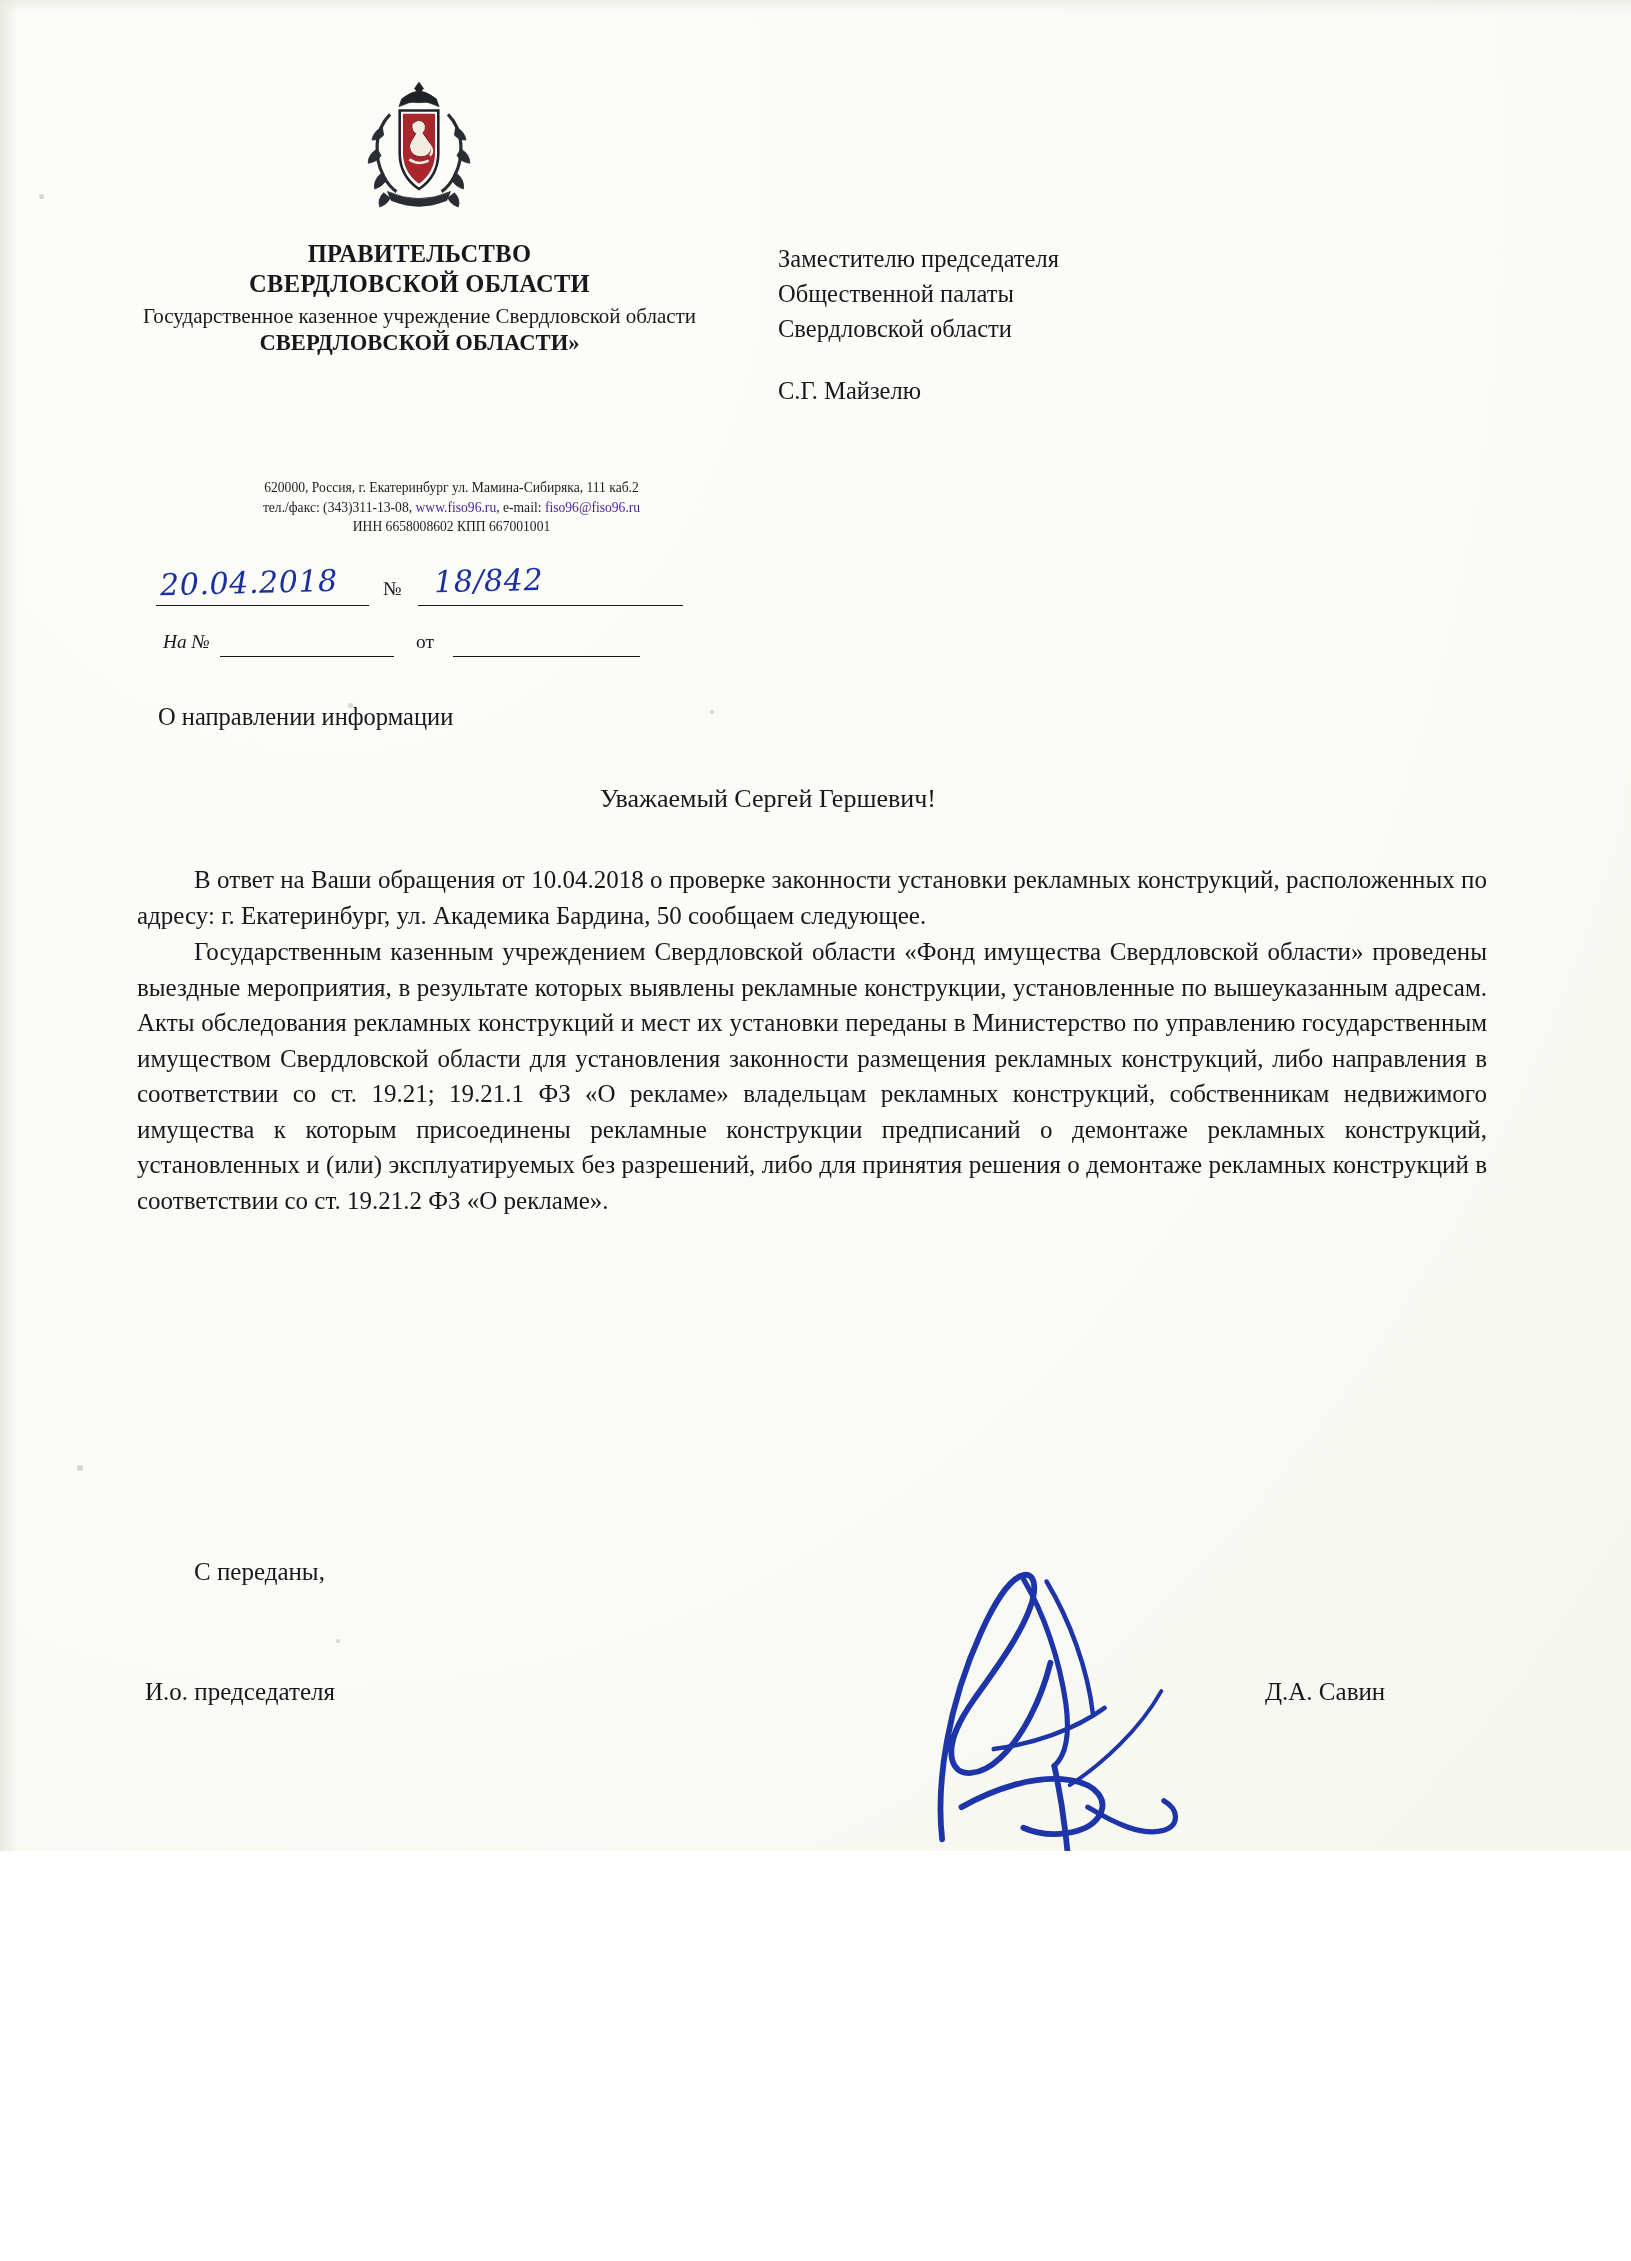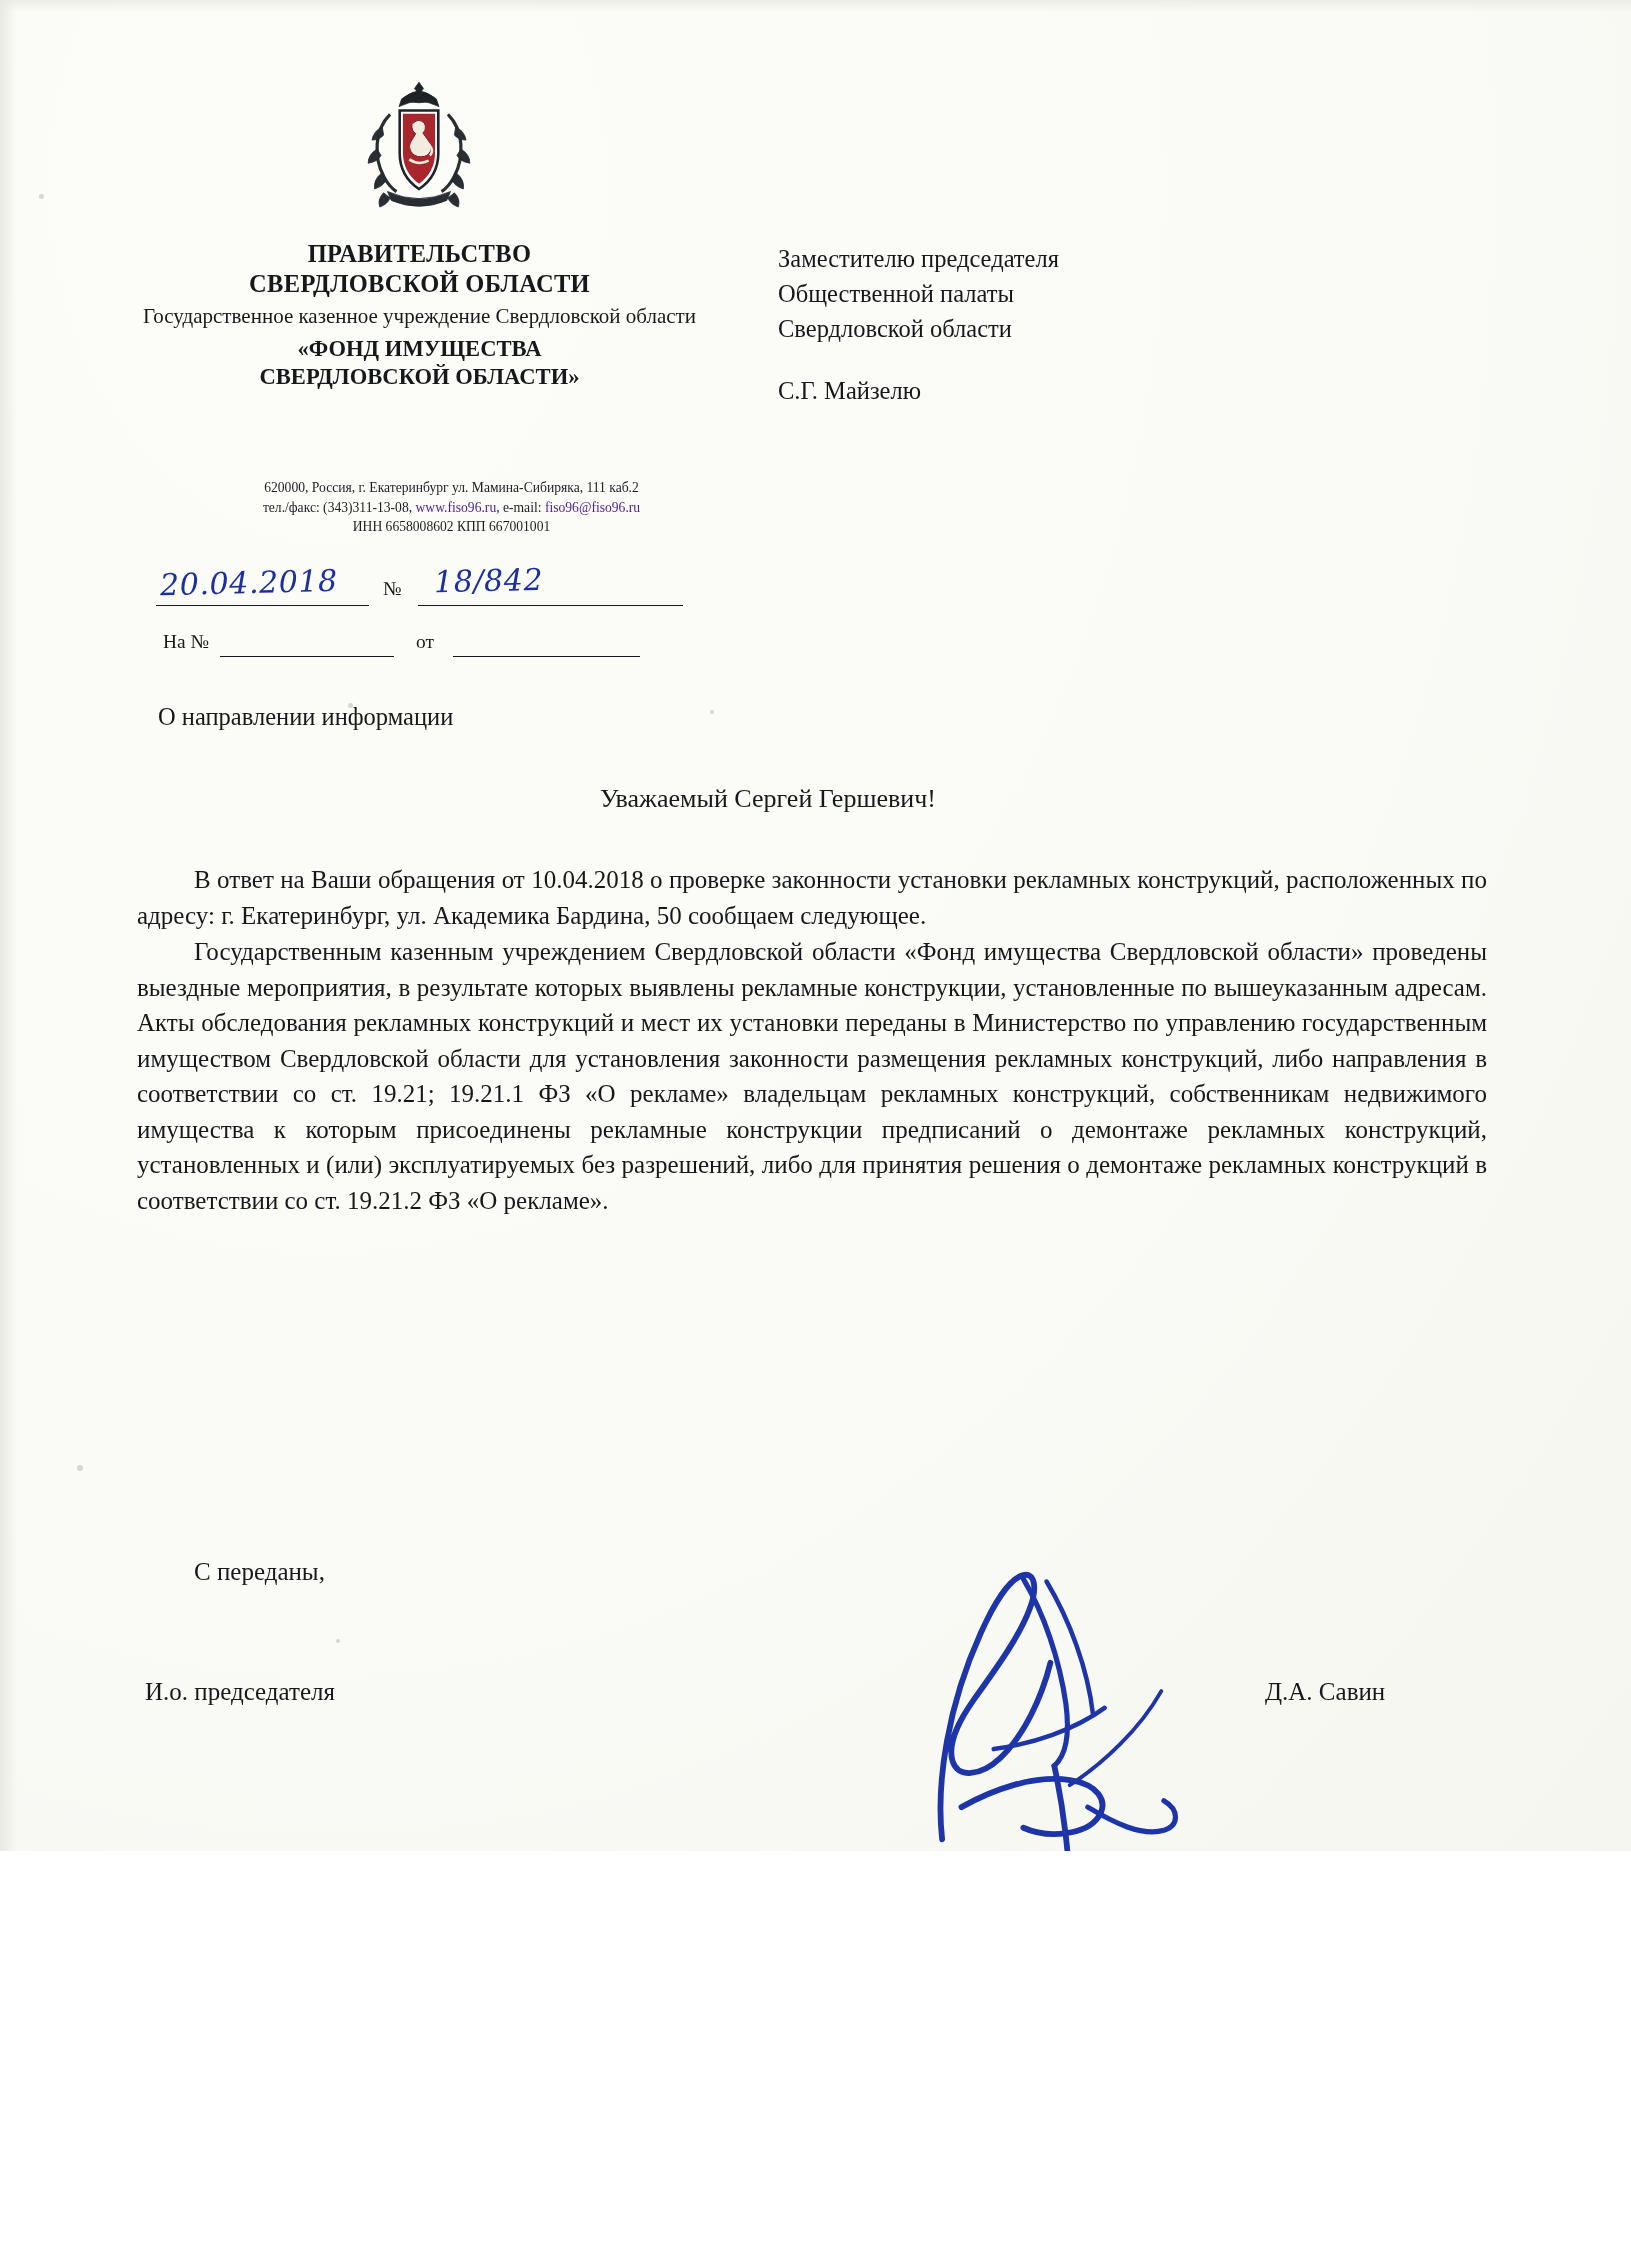--- a/index.html
+++ b/index.html
@@ -160,21 +160,21 @@
   }
 
   .online {
     position: absolute;
     left: 163px;
     top: 631px;
     width: 645px;
     height: 32px;
     font-size: 19.4px;
   }
-  .on-label { position: absolute; left: 0; top: 0; }
+  .on-label { position: absolute; left: 0; top: 0; font-style: italic; }
   .on-rule-1 { position: absolute; left: 57px; top: 24.5px; width: 174px; border-bottom: 1.6px solid #15181d; }
   .ot-label { position: absolute; left: 253px; top: 0; }
   .on-rule-2 { position: absolute; left: 290px; top: 24.5px; width: 187px; border-bottom: 1.6px solid #15181d; }
 
   
   .subject {
     position: absolute;
     left: 158px;
     top: 703px;
     font-size: 24.5px;
@@ -309,21 +309,20 @@
           <path d="M60 180 q-10 10 -6 22 q12 -4 16 -14z" fill="#2a2e34"></path>
           <path d="M170 180 q10 10 6 22 q-12 -4 -16 -14z" fill="#2a2e34"></path>
         </g>
       </svg>
     </div>
 
     <div class="letterhead">
       <div class="lh-line1">ПРАВИТЕЛЬСТВО</div>
       <div class="lh-line2">СВЕРДЛОВСКОЙ ОБЛАСТИ</div>
       <div class="lh-sub">Государственное казенное учреждение Свердловской области</div>
-      <div class="lh-bold">«ФОНД ИМУЩЕСТВА</div>
       <div class="lh-bold" style="margin-top:0">СВЕРДЛОВСКОЙ ОБЛАСТИ»</div>
     </div>
 
     <div class="contacts">
       <div>620000, Россия, г. Екатеринбург ул. Мамина-Сибиряка, 111 каб.2</div>
       <div>
         <span>тел./факс: (343)311-13-08, </span><span class="link">www.fiso96.ru</span><span>, e-mail: </span><span class="link">fiso96@fiso96.ru</span>
       </div>
       <div>ИНН 6658008602 КПП 667001001</div>
     </div>

